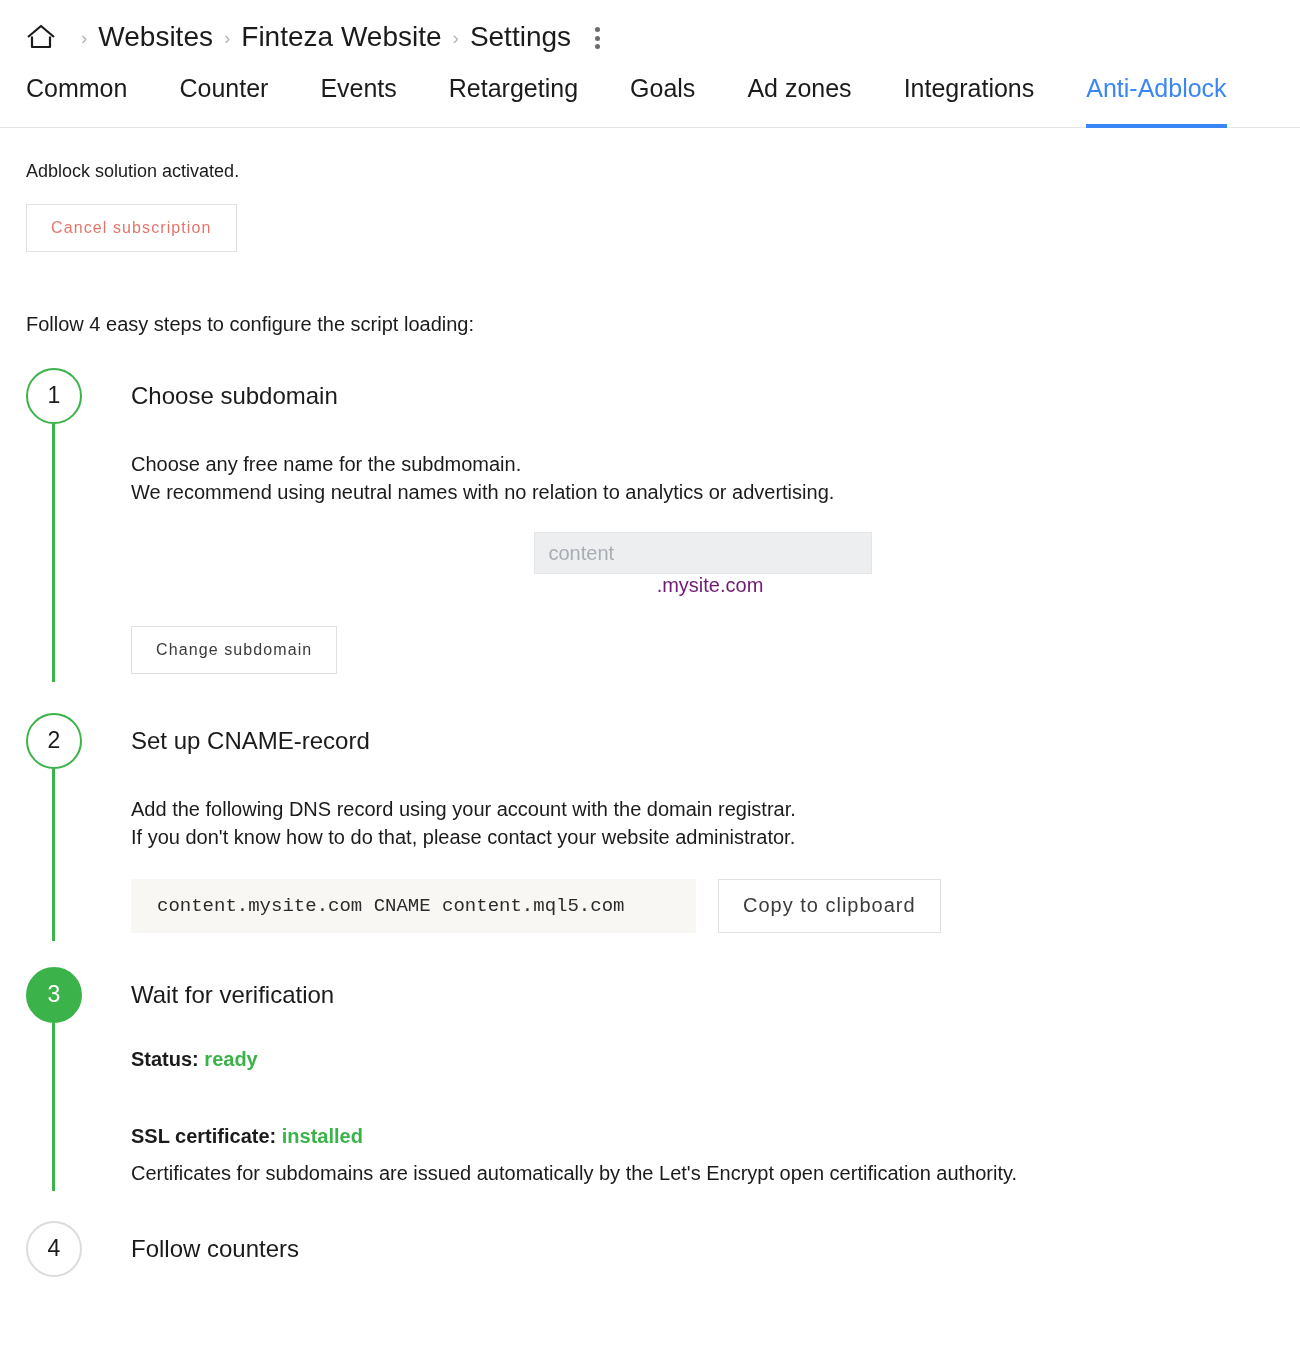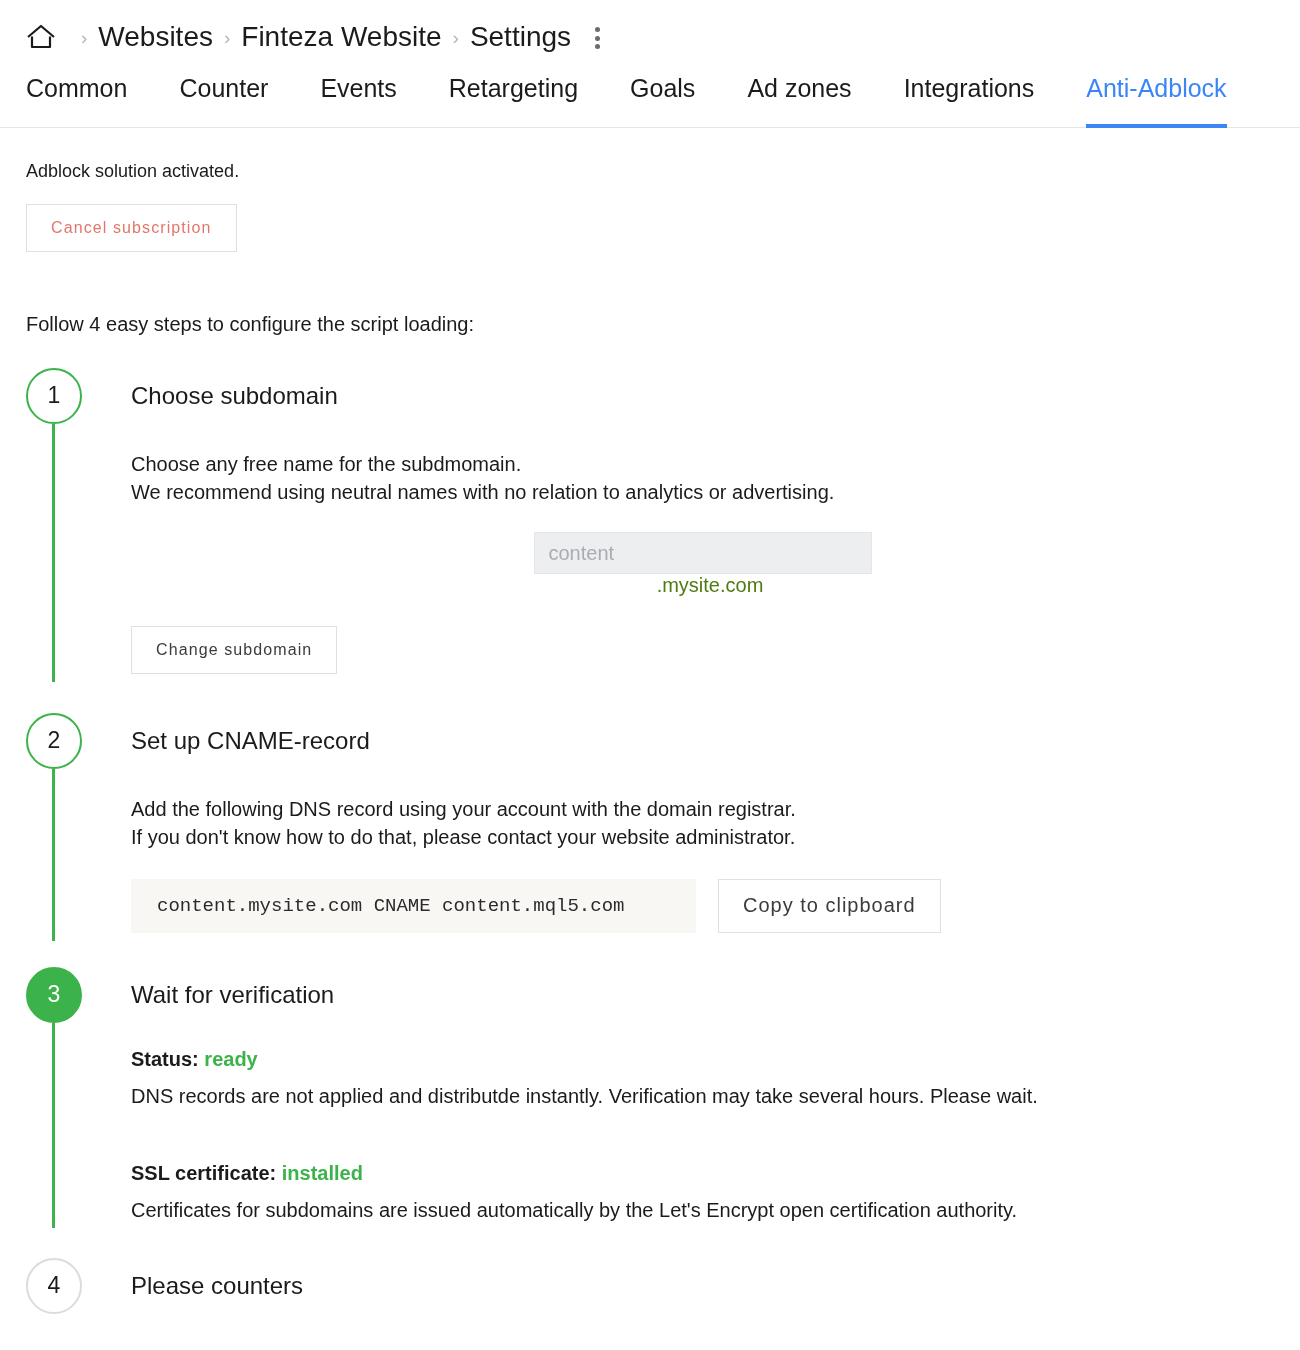--- a/index.html
+++ b/index.html
@@ -196,21 +196,21 @@
     font-family: inherit;
     font-size: 20px;
     color: #1b1b1b;
     padding: 0 14px;
     outline: none;
   }
   .subdomain-input::placeholder { color: #a8adb3; }
   .domain-suffix {
     font-size: 20px;
     margin-left: 15px;
-    color: #4d7c0f;
+    color: #701a75;
   }
 
   .btn-change { margin-top: 29px; }
 
   .dns-row {
     display: flex;
     align-items: stretch;
     margin-top: 27px;
   }
   .dns-code {
@@ -339,31 +339,30 @@
       <div class="connector"></div>
       <div class="step-head">
         <div class="bullet filled-green">3</div>
         <div class="step-title">Wait for verification</div>
       </div>
       <div class="step-body">
         <p class="status-line">
           <span>Status:</span>
           <span class="status-val">ready</span>
         </p>
-        <p class="status-desc">DNS records are not applied and distributde instantly. Verification may take several hours. Please wait.</p>
 
         <p class="status-line status-block-2">
           <span>SSL certificate:</span>
           <span class="status-val">installed</span>
         </p>
         <p class="status-desc">Certificates for subdomains are issued automatically by the Let's Encrypt open certification authority.</p>
       </div>
     </div>
 
     <div class="step gap-top-3">
       <div class="step-head">
         <div class="bullet outline-gray">4</div>
-        <div class="step-title">Please counters</div>
+        <div class="step-title">Follow counters</div>
       </div>
     </div>
 
   </div>
 </div>
 
 </body></html>

